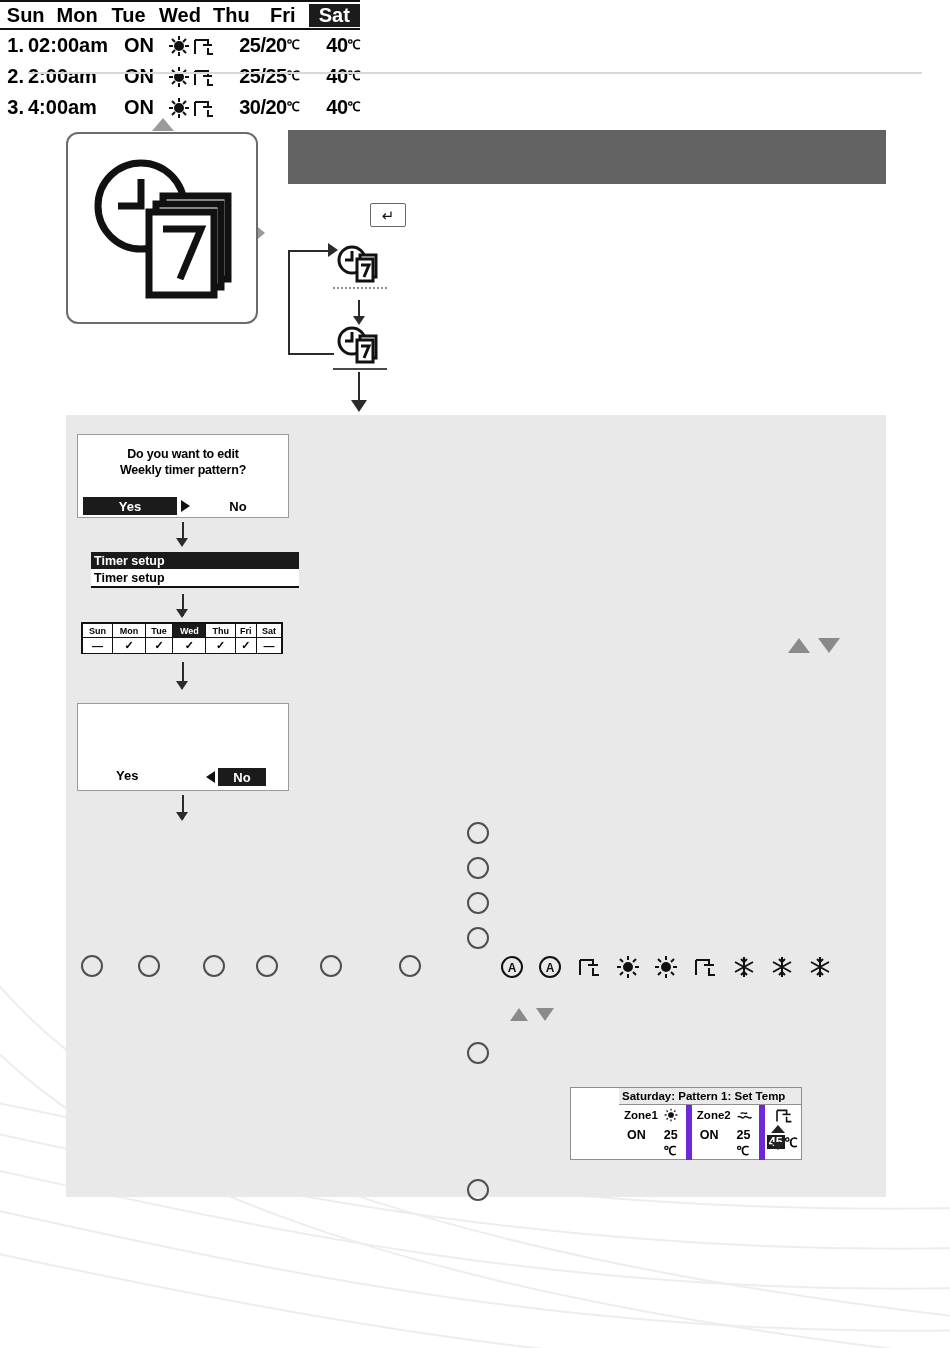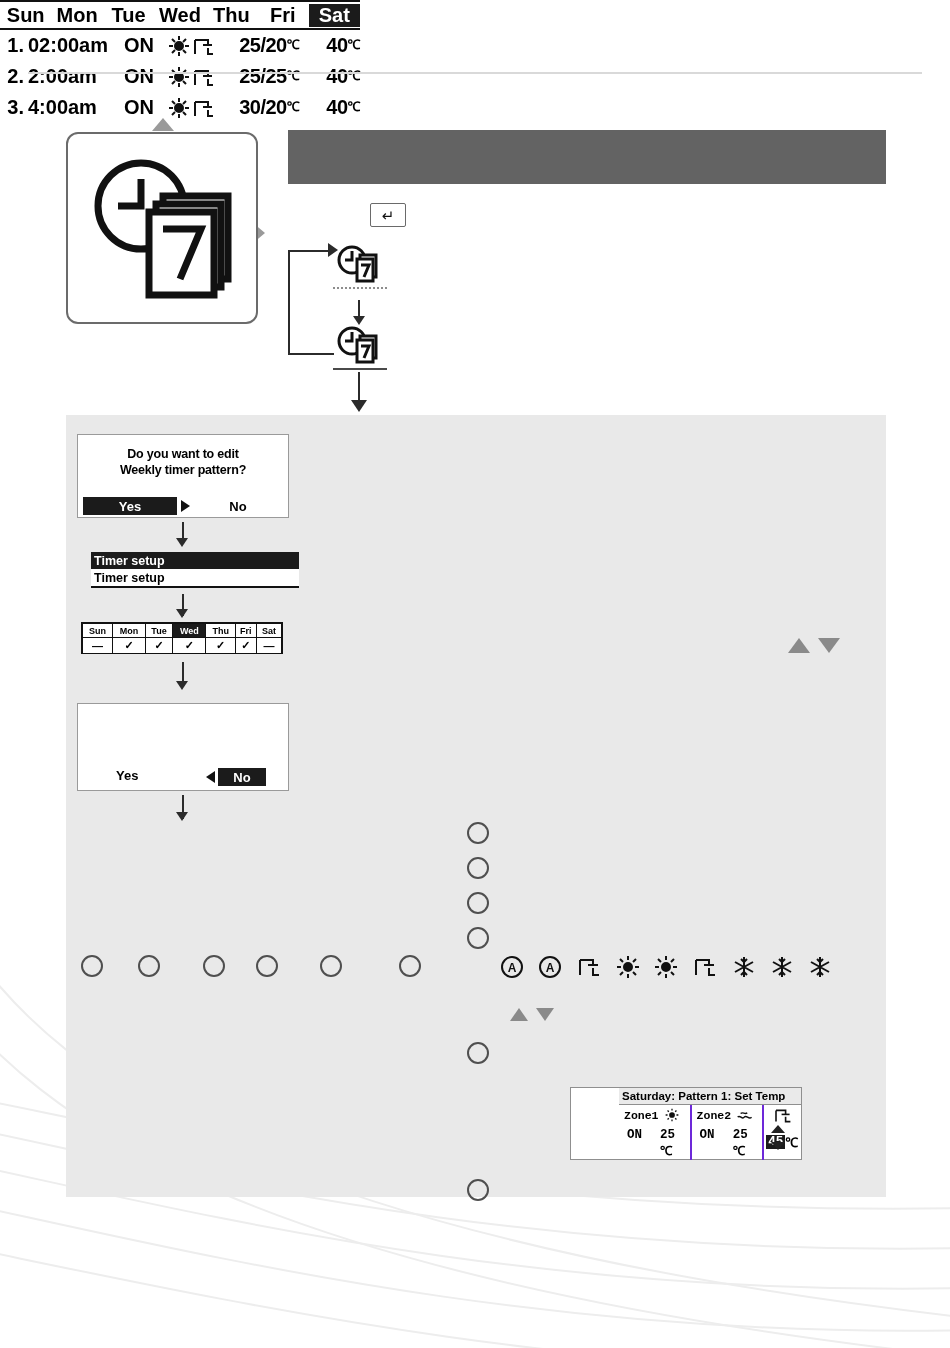--- a/index.html
+++ b/index.html
@@ -203,24 +203,24 @@
   
   .s6 {
     position: absolute; left: 570px; top: 1087px; width: 232px; height: 73px;
     background: #fff; border: 1px solid #8f8f8f; padding-left: 48px;
   }
   .s6 .title {
     height: 17px; border-bottom: 1px solid #8f8f8f; font-size: 11.5px; font-weight: bold;
     padding-left: 3px; display: flex; align-items: center; background: #eaeaea;
   }
   .s6 .body { display: flex; height: 55px; }
-  .s6 .zone { width: 98px; border-right: 2px solid #6d28d9; position: relative; font-family: Liberation Mono, monospace; }
+  .s6 .zone { width: 98px; border-right: 6px solid #6d28d9; position: relative; }
   .s6 .zlab { font-size: 11.5px; font-weight: bold; padding: 3px 0 0 5px; display: flex; gap: 6px; align-items: center; }
   .s6 .zval { font-size: 12.5px; font-weight: bold; padding: 6px 0 0 8px; display: flex; gap: 18px; }
-  .s6 .tank { width: 50px; position: relative; font-family: Liberation Mono, monospace; }
+  .s6 .tank { width: 50px; position: relative; }
   .s6 .tico { padding: 3px 0 0 9px; }
   .s6 .tval {
     position: absolute; left: 2px; top: 28px; font-size: 12.5px; font-weight: bold;
     display: flex; align-items: center;
   }
   .s6 .hl { background: #1b1b1b; color: #fff; padding: 0 2px; }
   .s6 .spin {
     position: absolute; right: 16px; top: 20px; display: flex; flex-direction: column; align-items: center; gap: 9px;
   }
   .s6 .spin .u { width: 0; height: 0; border-left: 7px solid transparent; border-right: 7px solid transparent; border-bottom: 8px solid #222; }

